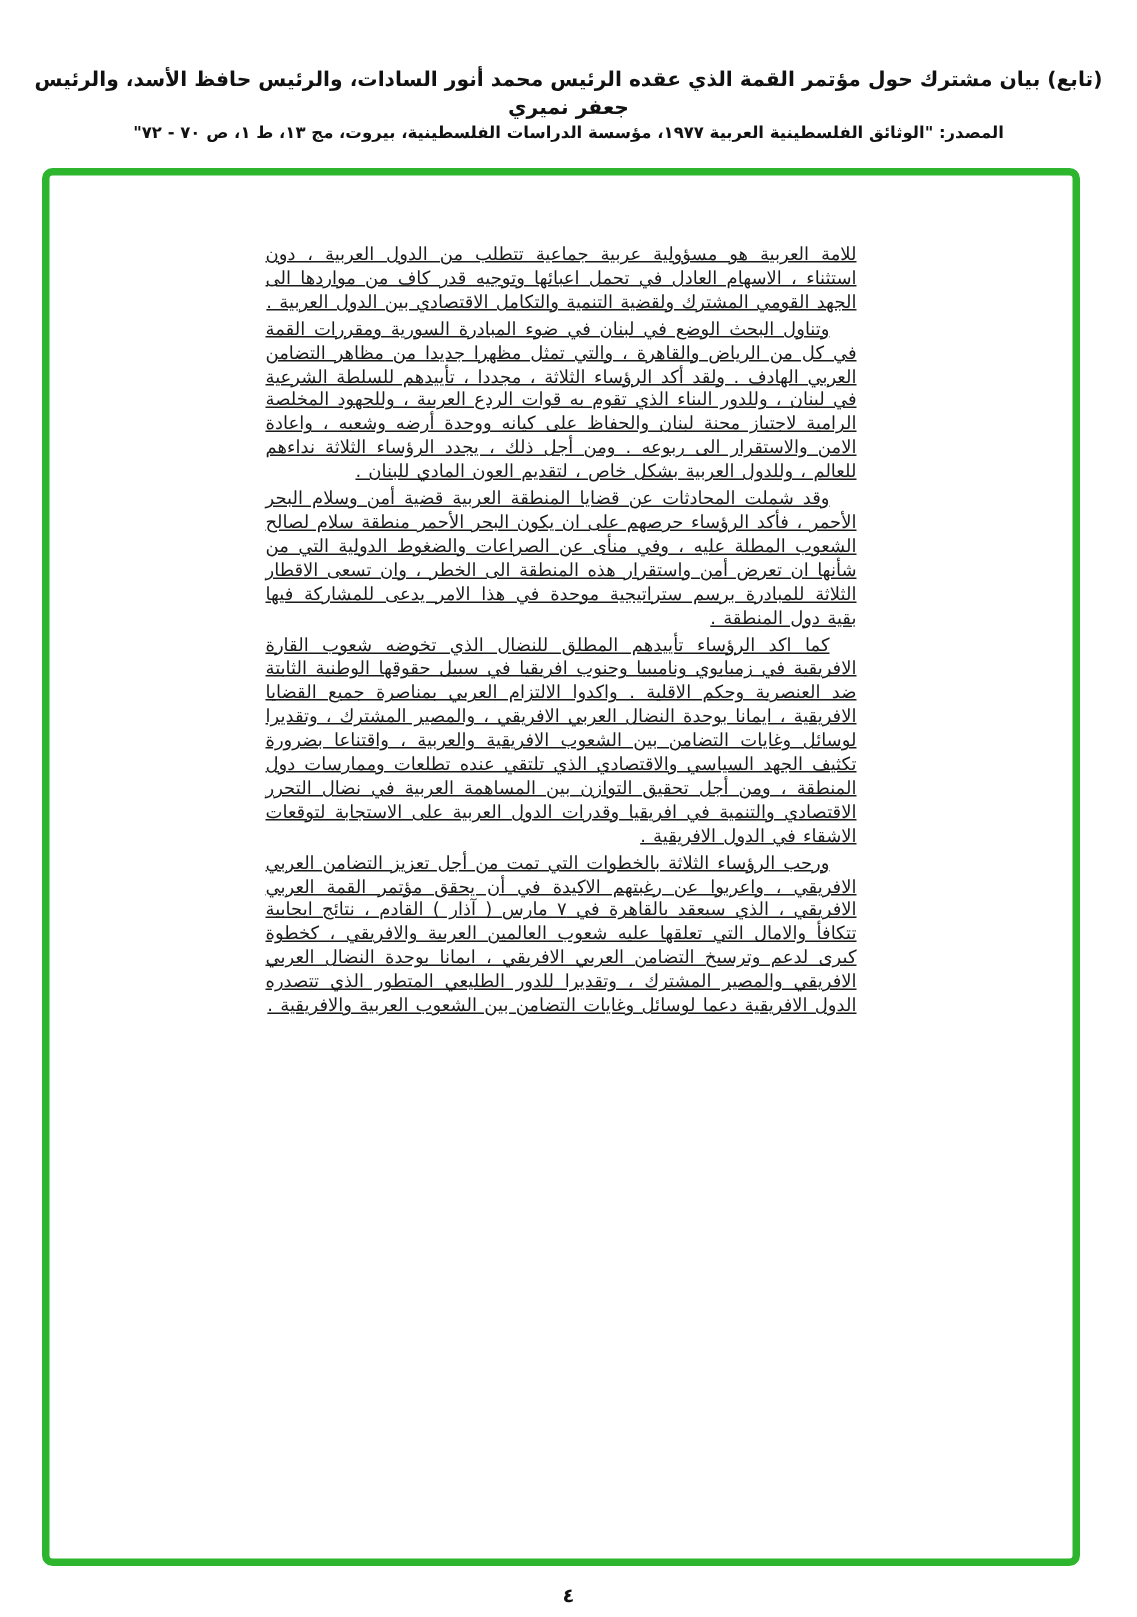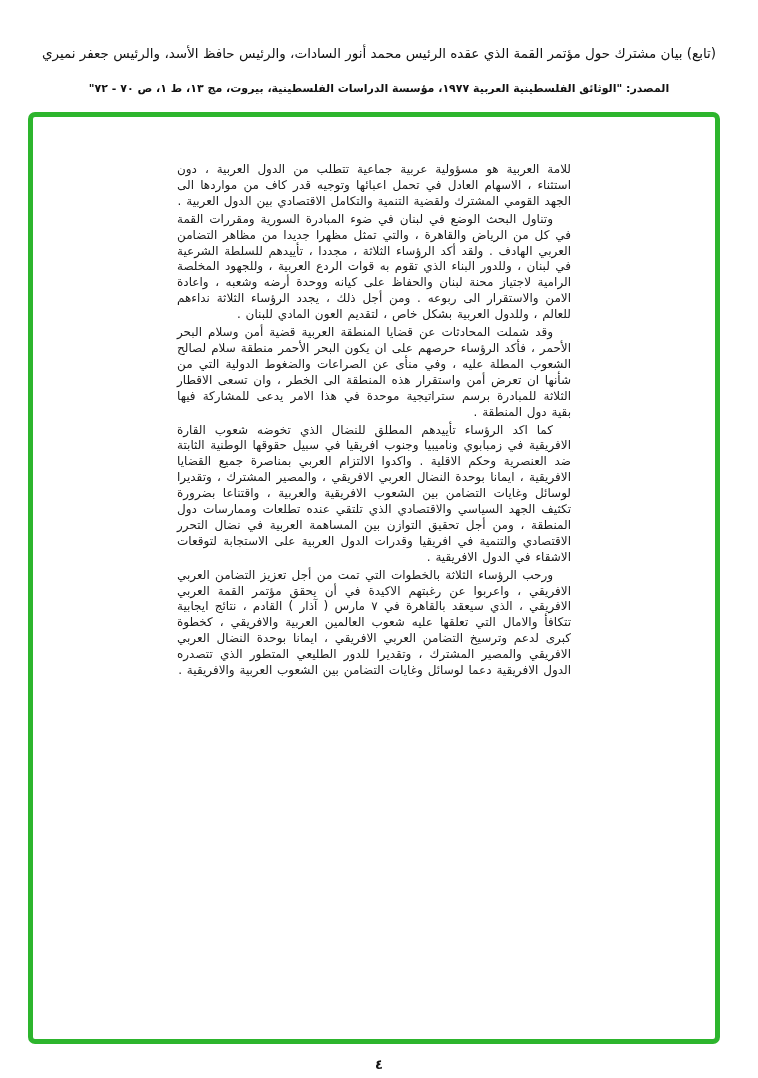--- a/index.html
+++ b/index.html
@@ -15,21 +15,21 @@
     background: #ffffff;
     overflow: hidden;
   }
   .header-title {
     position: absolute;
     top: 44px;
     left: 20px;
     right: 20px;
     text-align: center;
     direction: rtl;
-    font-weight: normal;
+    font-weight: bold;
     font-size: 13.5px;
     color: #111111;
     line-height: 1.4;
   }
   .header-source {
     position: absolute;
     top: 82px;
     left: 20px;
     right: 20px;
     text-align: center;
@@ -58,20 +58,21 @@
     direction: rtl;
     text-align: justify;
     font-size: 12px;
     line-height: 15.9px;
     color: #1b1b1b;
     word-spacing: 1px;
   }
   .text-column p {
     margin: 0 0 2px 0;
     text-indent: 18px;
+    text-decoration: underline;
   }
   .text-column p.no-indent {
     text-indent: 0;
   }
   .page-number {
     position: absolute;
     bottom: 6px;
     left: 0;
     right: 0;
     text-align: center;

